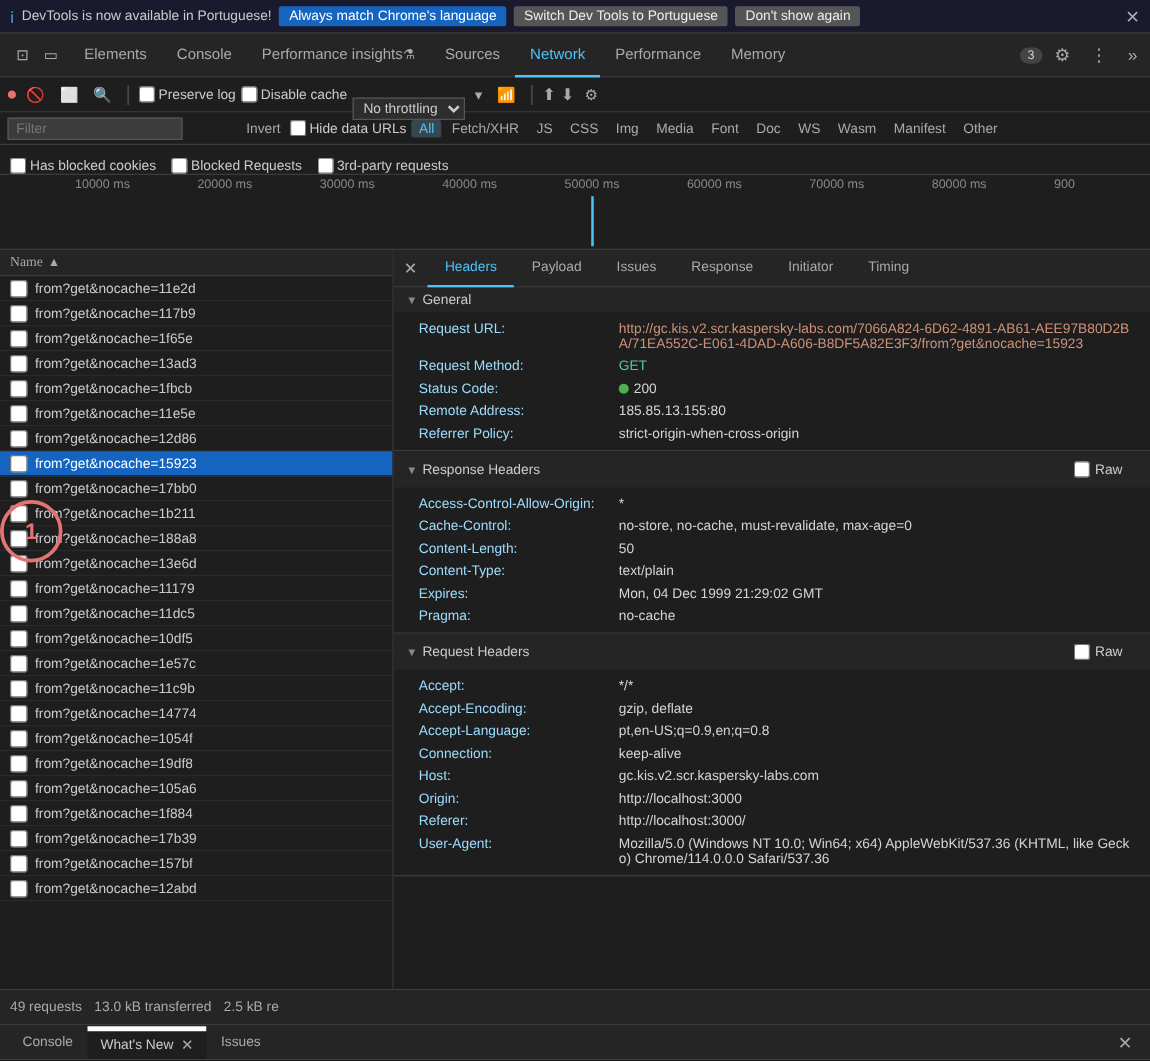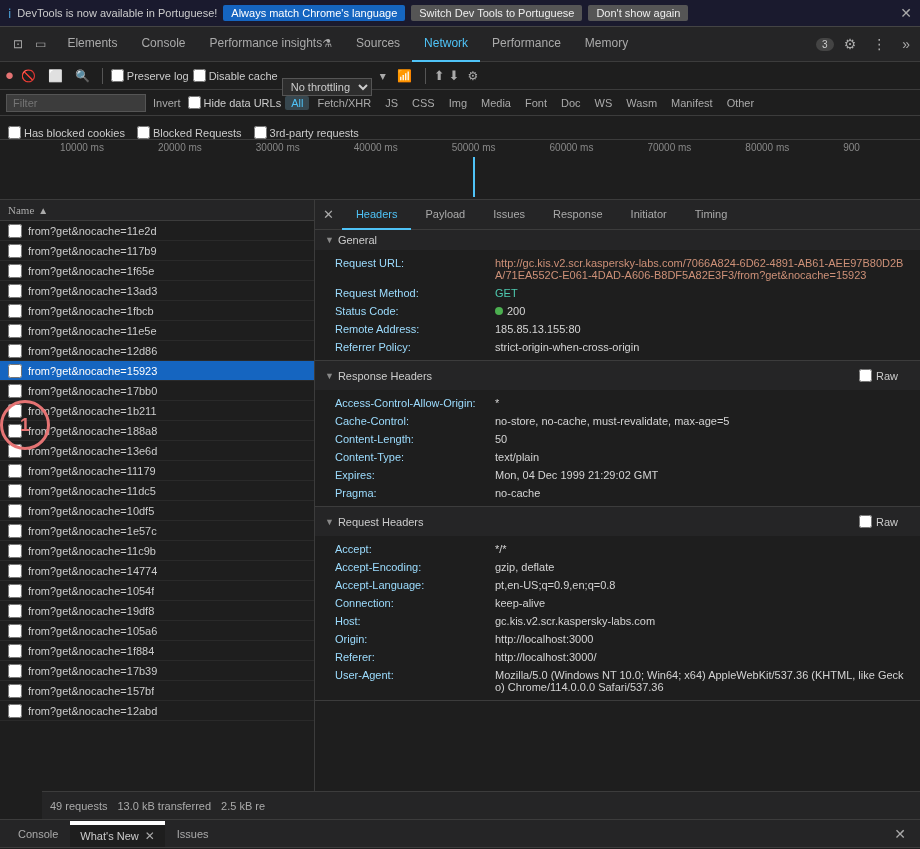--- a/index.html
+++ b/index.html
@@ -101,21 +101,21 @@
     }
     .filter-input {
       background: #3c3c3c;
       border: 1px solid #555;
       color: #ccc;
       padding: 1px 6px;
       font-size: 11px;
       width: 140px;
       height: 18px;
     }
-    .filter-btn { background: none; border: none; color: #aaa; cursor: pointer; font-size: 11px; padding: 1px 3px; }
+    .filter-btn { background: none; border: none; color: #aaa; cursor: pointer; font-size: 11px; padding: 1px 3px; margin-left: 44px; }
     .filter-chips { display: flex; align-items: center; gap: 2px; flex-wrap: nowrap; }
     .chip {
       padding: 1px 6px;
       font-size: 11px;
       cursor: pointer;
       color: #aaa;
       border-radius: 2px;
     }
     .chip.active { background: #37474f; color: #4fc3f7; }
 
@@ -276,21 +276,20 @@
     .bottom-bar {
       background: #252526;
       border-top: 1px solid #3c3c3c;
       height: 28px;
       display: flex;
       align-items: center;
       padding: 0 8px;
       gap: 10px;
       font-size: 11px;
       color: #aaa;
-      margin-left: 42px;
     }
 
     
     .whatsnew-bar {
       background: #252526;
       border-top: 1px solid #3c3c3c;
       height: 28px;
       display: flex;
       align-items: center;
       padding: 0 8px;
@@ -653,21 +652,21 @@
             <span>Raw</span>
           </label>
         </div>
         <div class="section-body" id="response-headers-body">
             <div class="prop-row">
               <span class="prop-name">Access-Control-Allow-Origin:</span>
               <span class="prop-value">*</span>
             </div>
             <div class="prop-row">
               <span class="prop-name">Cache-Control:</span>
-              <span class="prop-value">no-store, no-cache, must-revalidate, max-age=5</span>
+              <span class="prop-value">no-store, no-cache, must-revalidate, max-age=0</span>
             </div>
             <div class="prop-row">
               <span class="prop-name">Content-Length:</span>
               <span class="prop-value">50</span>
             </div>
             <div class="prop-row">
               <span class="prop-name">Content-Type:</span>
               <span class="prop-value">text/plain</span>
             </div>
             <div class="prop-row">

